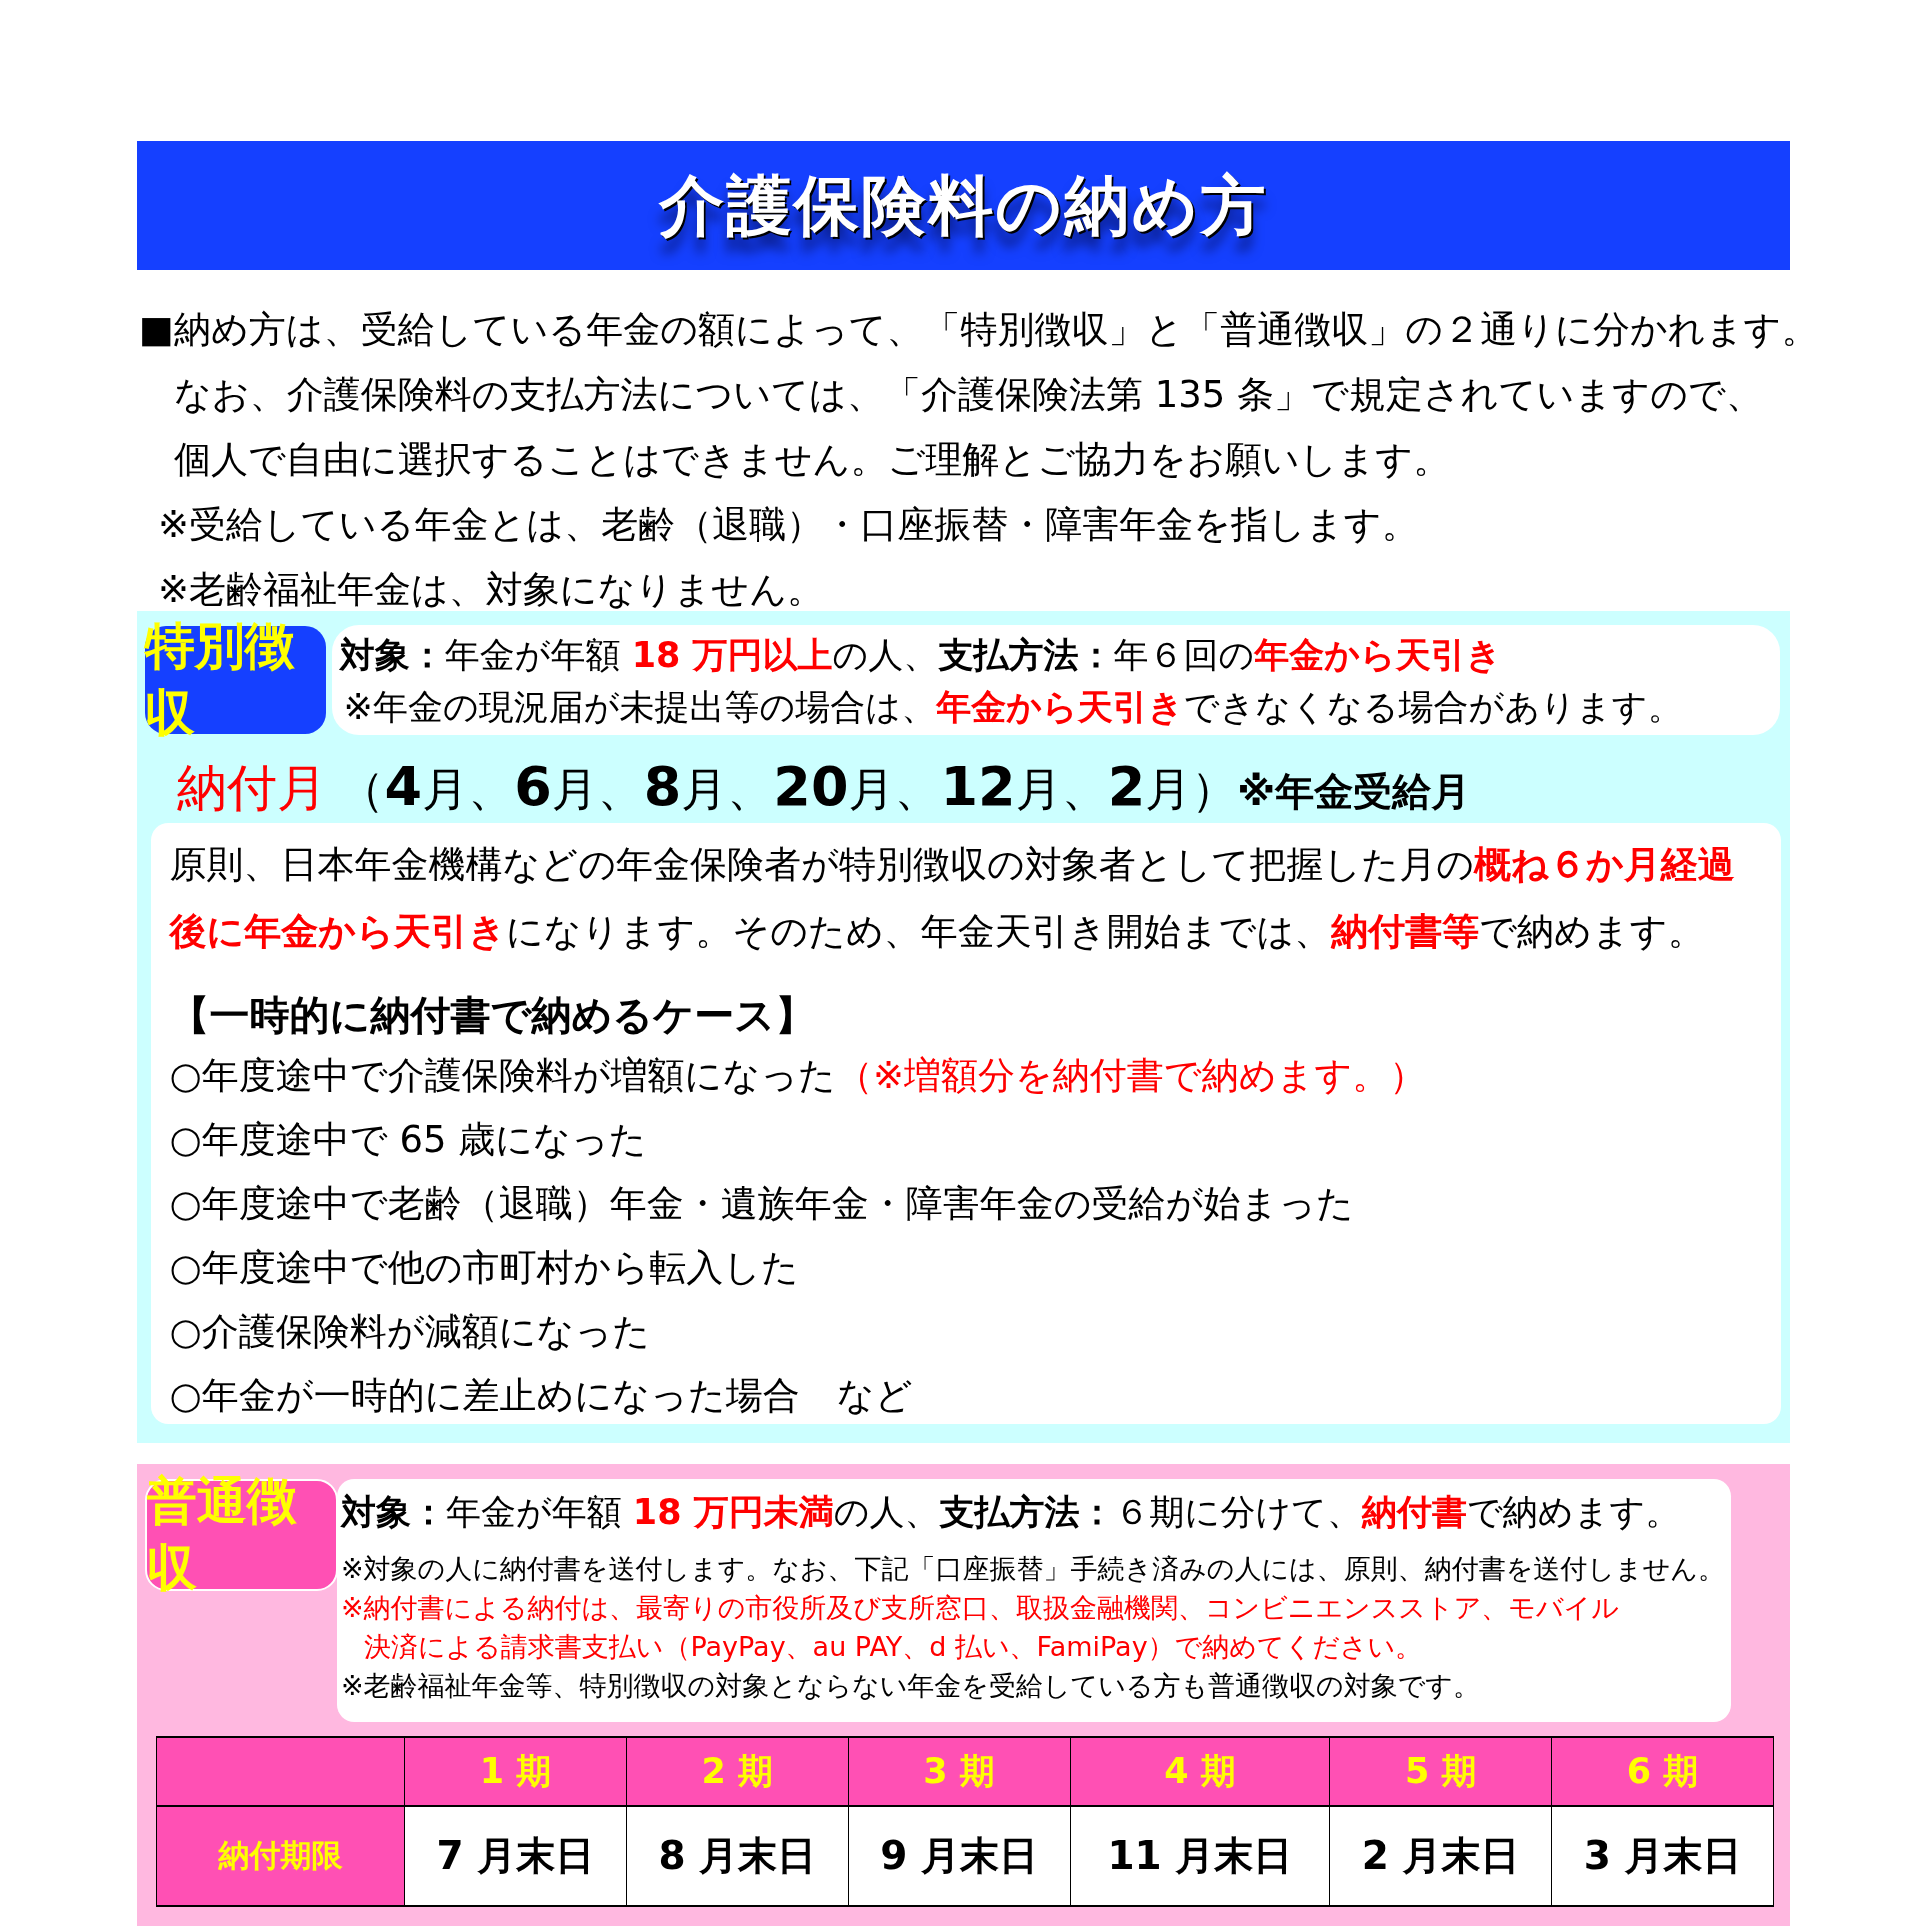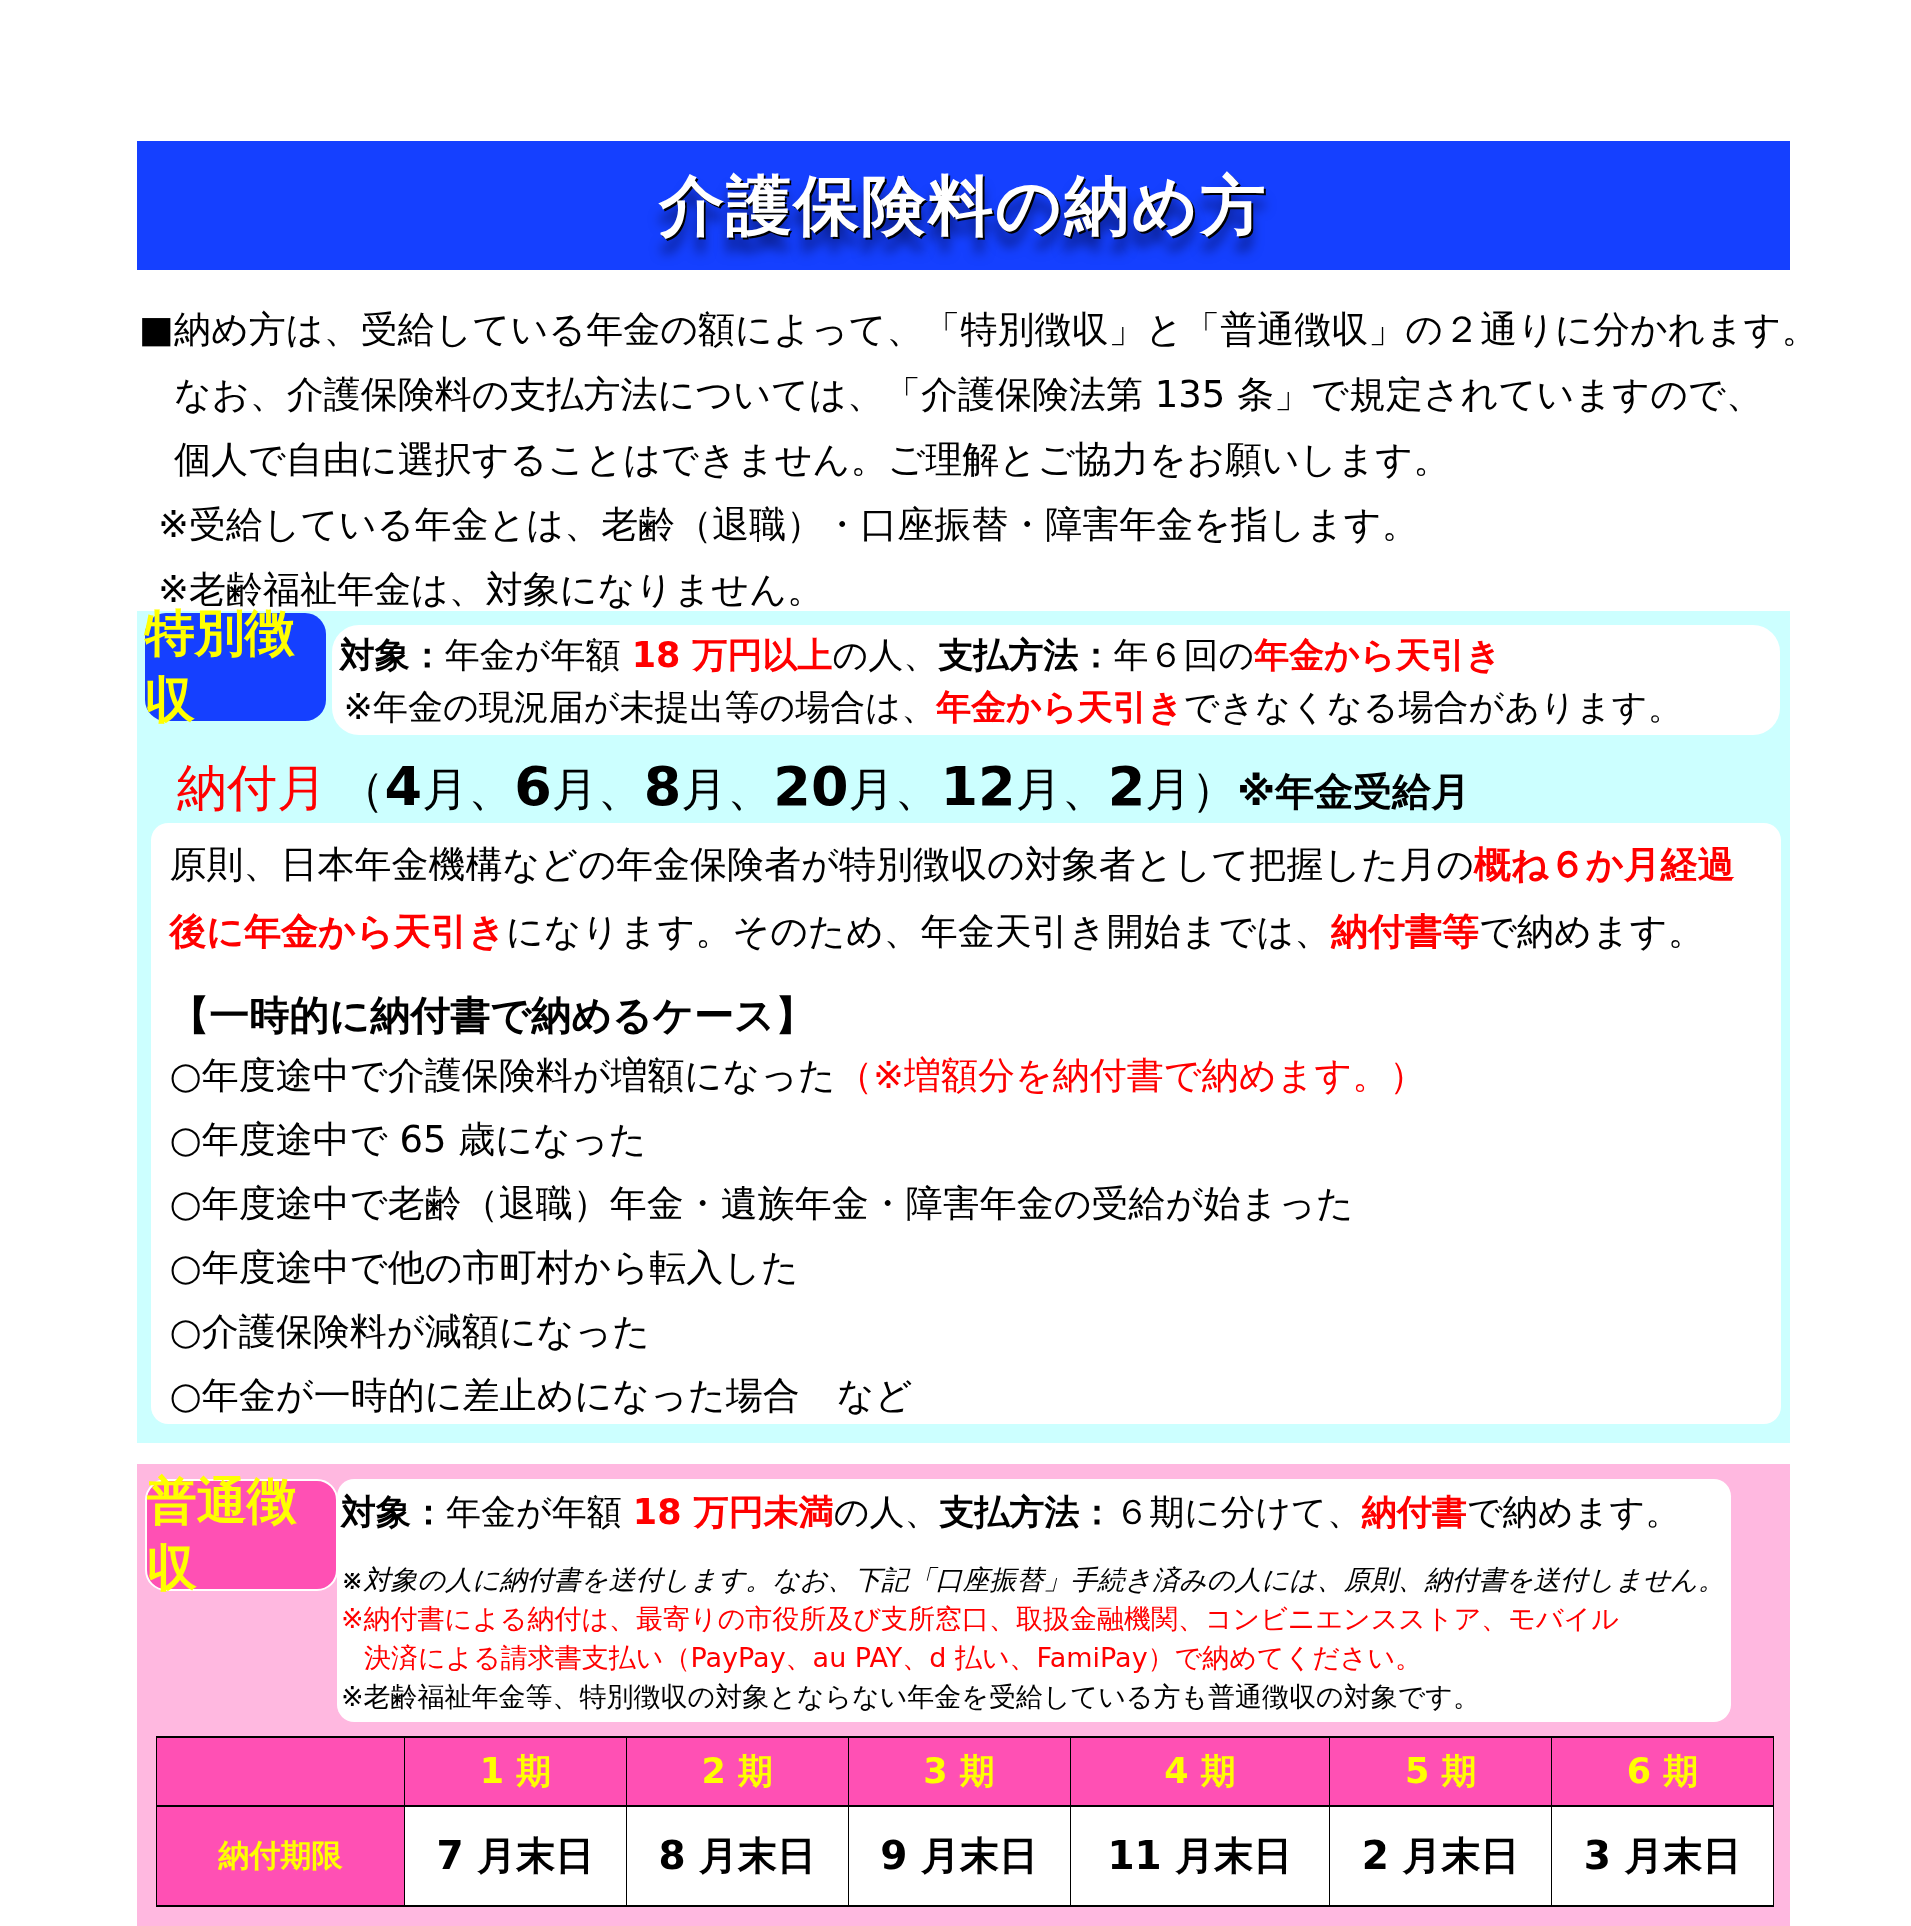--- a/index.html
+++ b/index.html
@@ -18,42 +18,42 @@
   
   #intro { left:139px; top:297px; width:1656px; font-size:37px; line-height:65px; }
   #intro .line { white-space:nowrap; }
   #intro .indent1 { padding-left:35px; }
   #intro .indent2 { padding-left:19px; }
 
   
   #toku-section { left:137px; top:611px; width:1653px; height:832px; background:#ccffff; }
   .badge { position:absolute; border-radius:21px; display:flex; align-items:center; justify-content:center;
            color:#ffff00; font-size:50px; font-weight:bold; }
-  #toku-badge { left:7.7px; top:2px; width:181px; height:108px; background:#1540ff; }
+  #toku-badge { left:7.7px; top:15px; width:181px; height:108px; background:#1540ff; }
   #toku-info { position:absolute; left:195px; top:14.3px; width:1448px; height:110px; background:#fff;
                border-radius:27px; font-size:35px; line-height:52px; padding:3.9px 0 0 7.7px; box-sizing:border-box; }
   #toku-months { position:absolute; left:40px; top:144px; font-size:46px; white-space:nowrap; }
   #toku-months .label { color:#ff0000; font-size:50px; font-weight:normal; margin-right:11.6px; }
   #toku-months .big { font-size:54px; font-weight:bold; }
   #toku-months .note { font-size:39px; font-weight:bold; }
   #toku-detail { position:absolute; left:13.5px; top:212px; width:1630px; height:601px; background:#fff;
                  border-radius:17.3px; padding:7.7px 19px; box-sizing:border-box; font-size:37px; }
   #toku-detail .para { line-height:67px; }
   #toku-detail .case-title { font-size:40px; font-weight:bold; margin-top:21px; line-height:58px; }
   #toku-detail .case { line-height:64px; white-space:nowrap; }
 
   
   #futsu-section { left:137px; top:1464px; width:1653px; height:1152px; background:#ffb8e0; }
   #futsu-badge { left:7.7px; top:14.6px; width:193px; height:112px; background:#ff50b4;
                  border:2.7px solid #ffffff; box-sizing:border-box; }
   #futsu-info { position:absolute; left:200px; top:15.4px; width:1394px; height:243px; background:#fff;
                 border-radius:17.3px; padding:0 0 0 3.9px; box-sizing:border-box; }
   #futsu-info .main { font-size:35px; line-height:54px; margin-top:5.8px; white-space:nowrap; }
   #futsu-info .note { font-size:27px; line-height:39px; white-space:nowrap; }
-  #futsu-info .note.first { margin-top:21px;font-style:italic; }
+  #futsu-info .note.first { margin-top:10px; }
   #futsu-info .note.indent { padding-left:7.7px; }
 
   
   #schedule { position:absolute; left:19px; top:272px; width:1618px; border-collapse:collapse;
               border-top:2.3px solid #000; border-bottom:2.3px solid #000; }
   #schedule td, #schedule th { border:0.8px solid #000; text-align:center; padding:0; }
   #schedule th { background:#ff50b4; color:#ffff00; font-size:35px; font-weight:bold; height:67px; }
   #schedule tr.head { border-bottom:2.3px solid #000; }
   #schedule td.rowlabel { background:#ff50b4; color:#ffff00; font-size:31px; font-weight:bold; width:247px; }
   #schedule td.val { background:#fff; font-size:39px; font-weight:bold; height:98px; }

